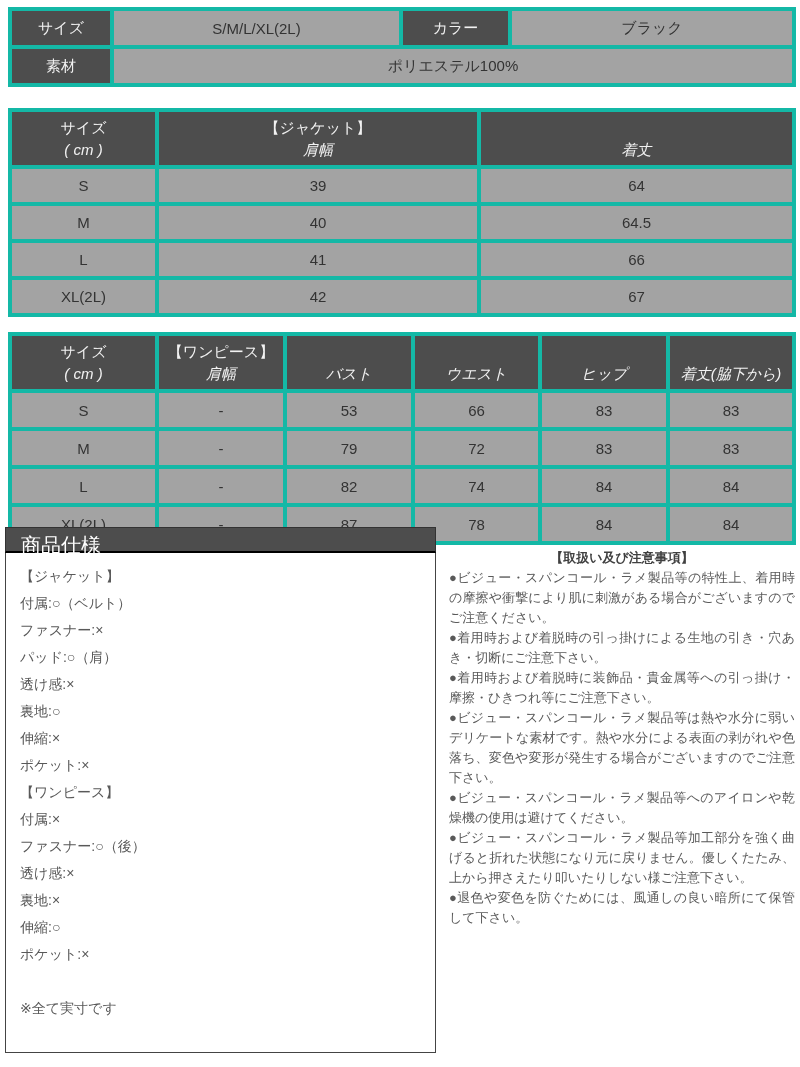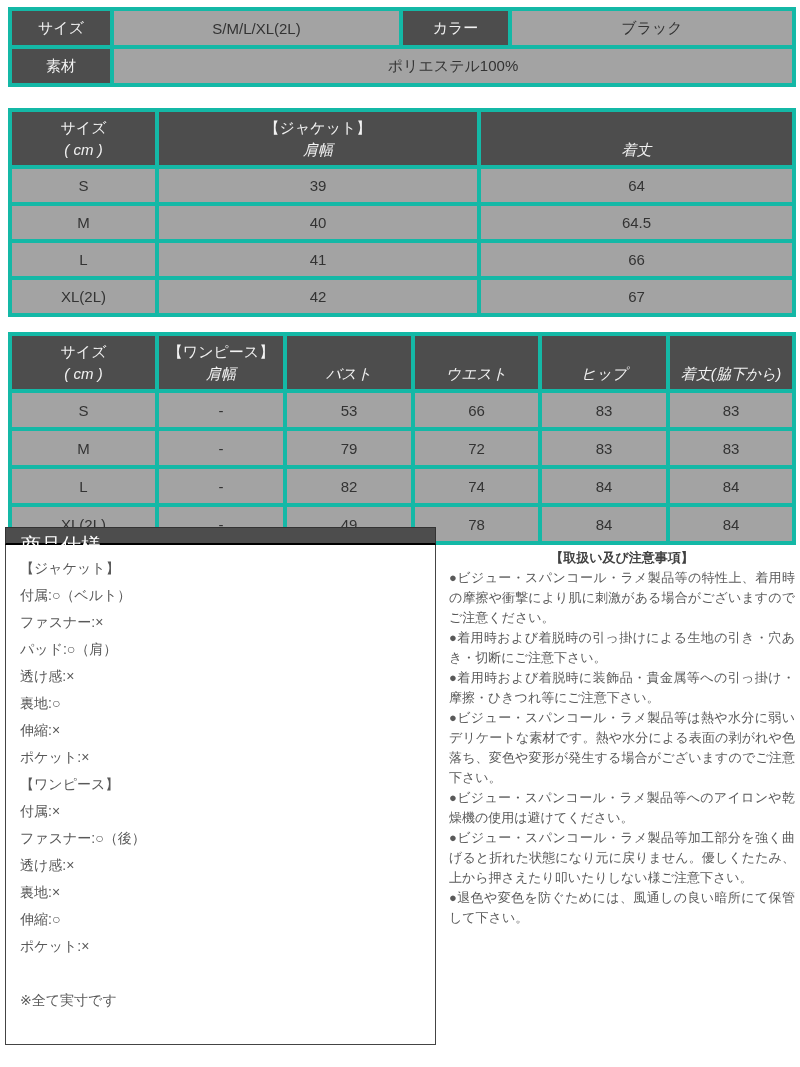--- a/index.html
+++ b/index.html
@@ -55,21 +55,21 @@
     align-items: flex-start;
   }
   #product-spec-box {
     width: 431px;
     flex: 0 0 431px;
   }
   #product-spec-header {
     background: #4d4d4d;
     color: #ffffff;
     font-size: 20px;
-    height: 18px;
+    height: 26px;
     line-height: 34px;
     padding-left: 15px;
     border: 1px solid #333333;
     border-bottom: 2px solid #000000;
   }
   #product-spec-body {
     border: 1px solid #444444;
     border-top: none;
     min-height: 500px;
     padding: 10px 14px;
@@ -242,21 +242,21 @@
     <td>L</td>
     <td>-</td>
     <td>82</td>
     <td>74</td>
     <td>84</td>
     <td>84</td>
   </tr>
   <tr class="data-row">
     <td>XL(2L)</td>
     <td>-</td>
-    <td>49</td>
+    <td>87</td>
     <td>78</td>
     <td>84</td>
     <td>84</td>
   </tr>
 </tbody>
   </table>
 
 <div id="bottom-section">
 
   <div id="product-spec-box">

